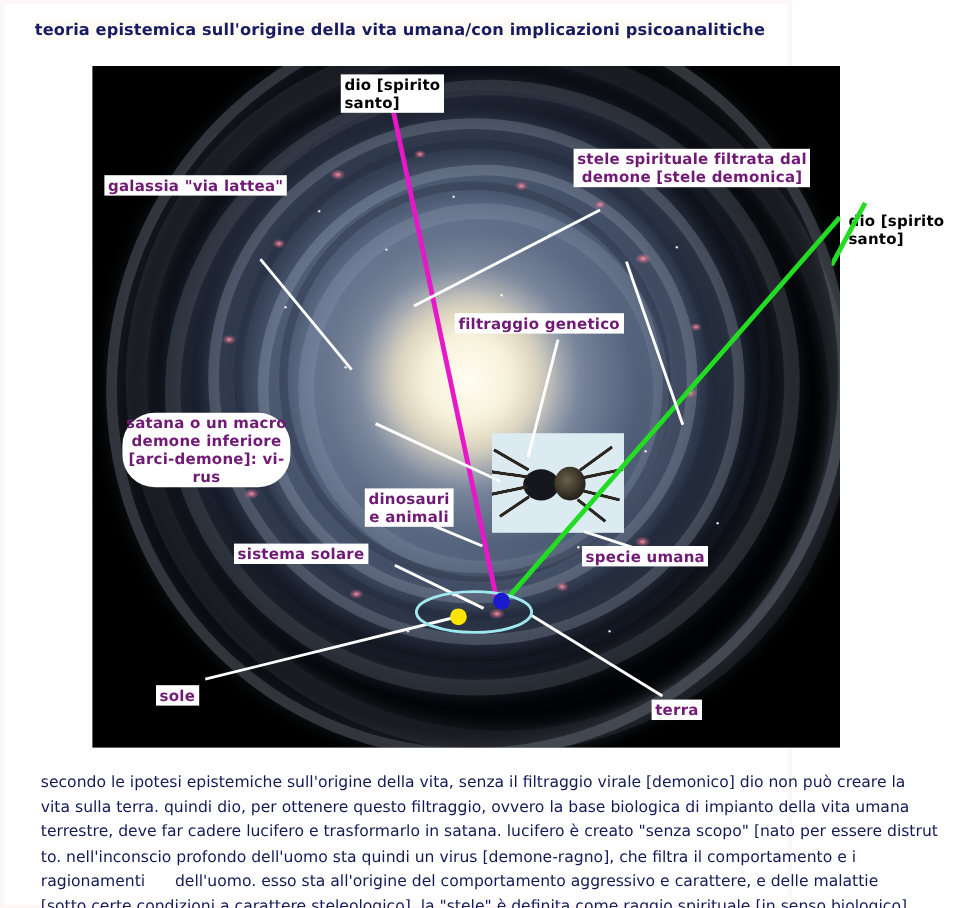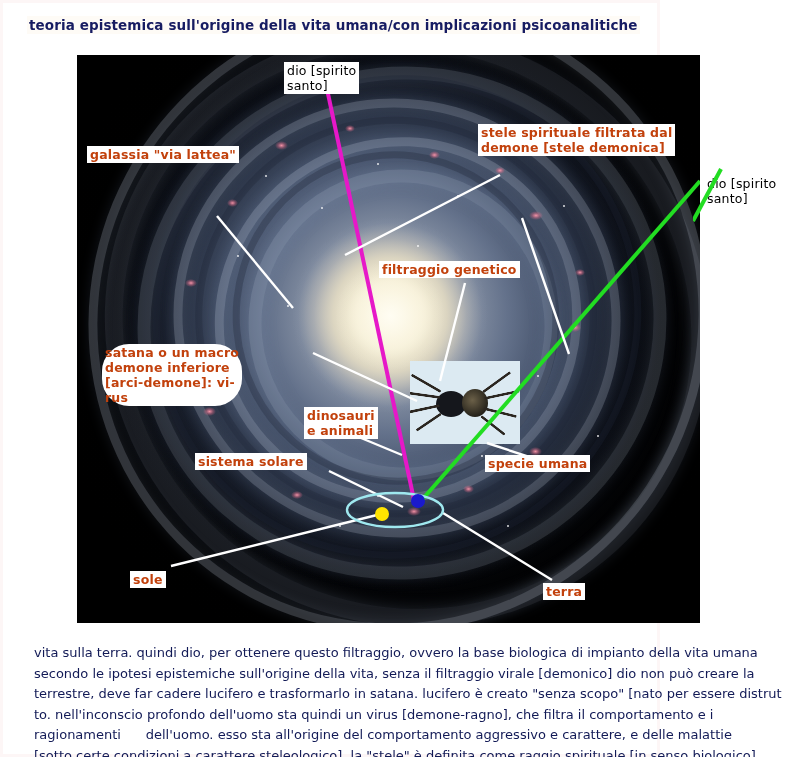--- a/index.html
+++ b/index.html
@@ -127,22 +127,22 @@
   
   .lbl{
     position:absolute;
     background:#ffffff;
     font-size:12.5px;font-weight:bold;
     line-height:15px;
     padding:1px 3px;
     white-space:pre;
     letter-spacing:0.2px;
   }
-  .lbl.pink{color:#c2410c;}
-  .lbl.black{color:#000000;font-weight:normal;}
+  .lbl.pink{color:#701a75;text-align:center;}
+  .lbl.black{color:#000000;font-weight:bold;}
 
   
   #caption{
     position:absolute;left:31px;top:640px;width:740px;
     font-size:13px;line-height:20.5px;color:#121a56;
     font-family:"DejaVu Sans","Liberation Sans",sans-serif;
   }
   #caption .ln{white-space:pre;}
 </style>
 </head>
@@ -259,21 +259,21 @@
   <div class="lbl pink" style="left:192px;top:450px;">sistema solare</div>
   <div class="lbl pink" style="left:482px;top:452px;">specie umana</div>
   <div class="lbl pink" style="left:127px;top:568px;">sole</div>
   <div class="lbl pink" style="left:540px;top:580px;">terra</div>
 
   <svg style="position:absolute;left:690px;top:160px;width:40px;height:60px;">
     <line x1="0" y1="58" x2="28" y2="6" stroke="#22dd22" stroke-width="4"></line>
   </svg>
 
   <div id="caption">
+    <div class="ln">secondo le ipotesi epistemiche sull'origine della vita, senza il filtraggio virale [demonico] dio non può creare la</div>
     <div class="ln">vita sulla terra. quindi dio, per ottenere questo filtraggio, ovvero la base biologica di impianto della vita umana</div>
-    <div class="ln">secondo le ipotesi epistemiche sull'origine della vita, senza il filtraggio virale [demonico] dio non può creare la</div>
     <div class="ln">terrestre, deve far cadere lucifero e trasformarlo in satana. lucifero è creato "senza scopo" [nato per essere distrut</div>
     <div class="ln">to. nell'inconscio profondo dell'uomo sta quindi un virus [demone-ragno], che filtra il comportamento e i</div>
     <div class="ln">ragionamenti      dell'uomo. esso sta all'origine del comportamento aggressivo e carattere, e delle malattie</div>
     <div class="ln">[sotto certe condizioni a carattere steleologico]. la "stele" è definita come raggio spirituale [in senso biologico].</div>
   </div>
 
 </div>
 
 </body></html>

